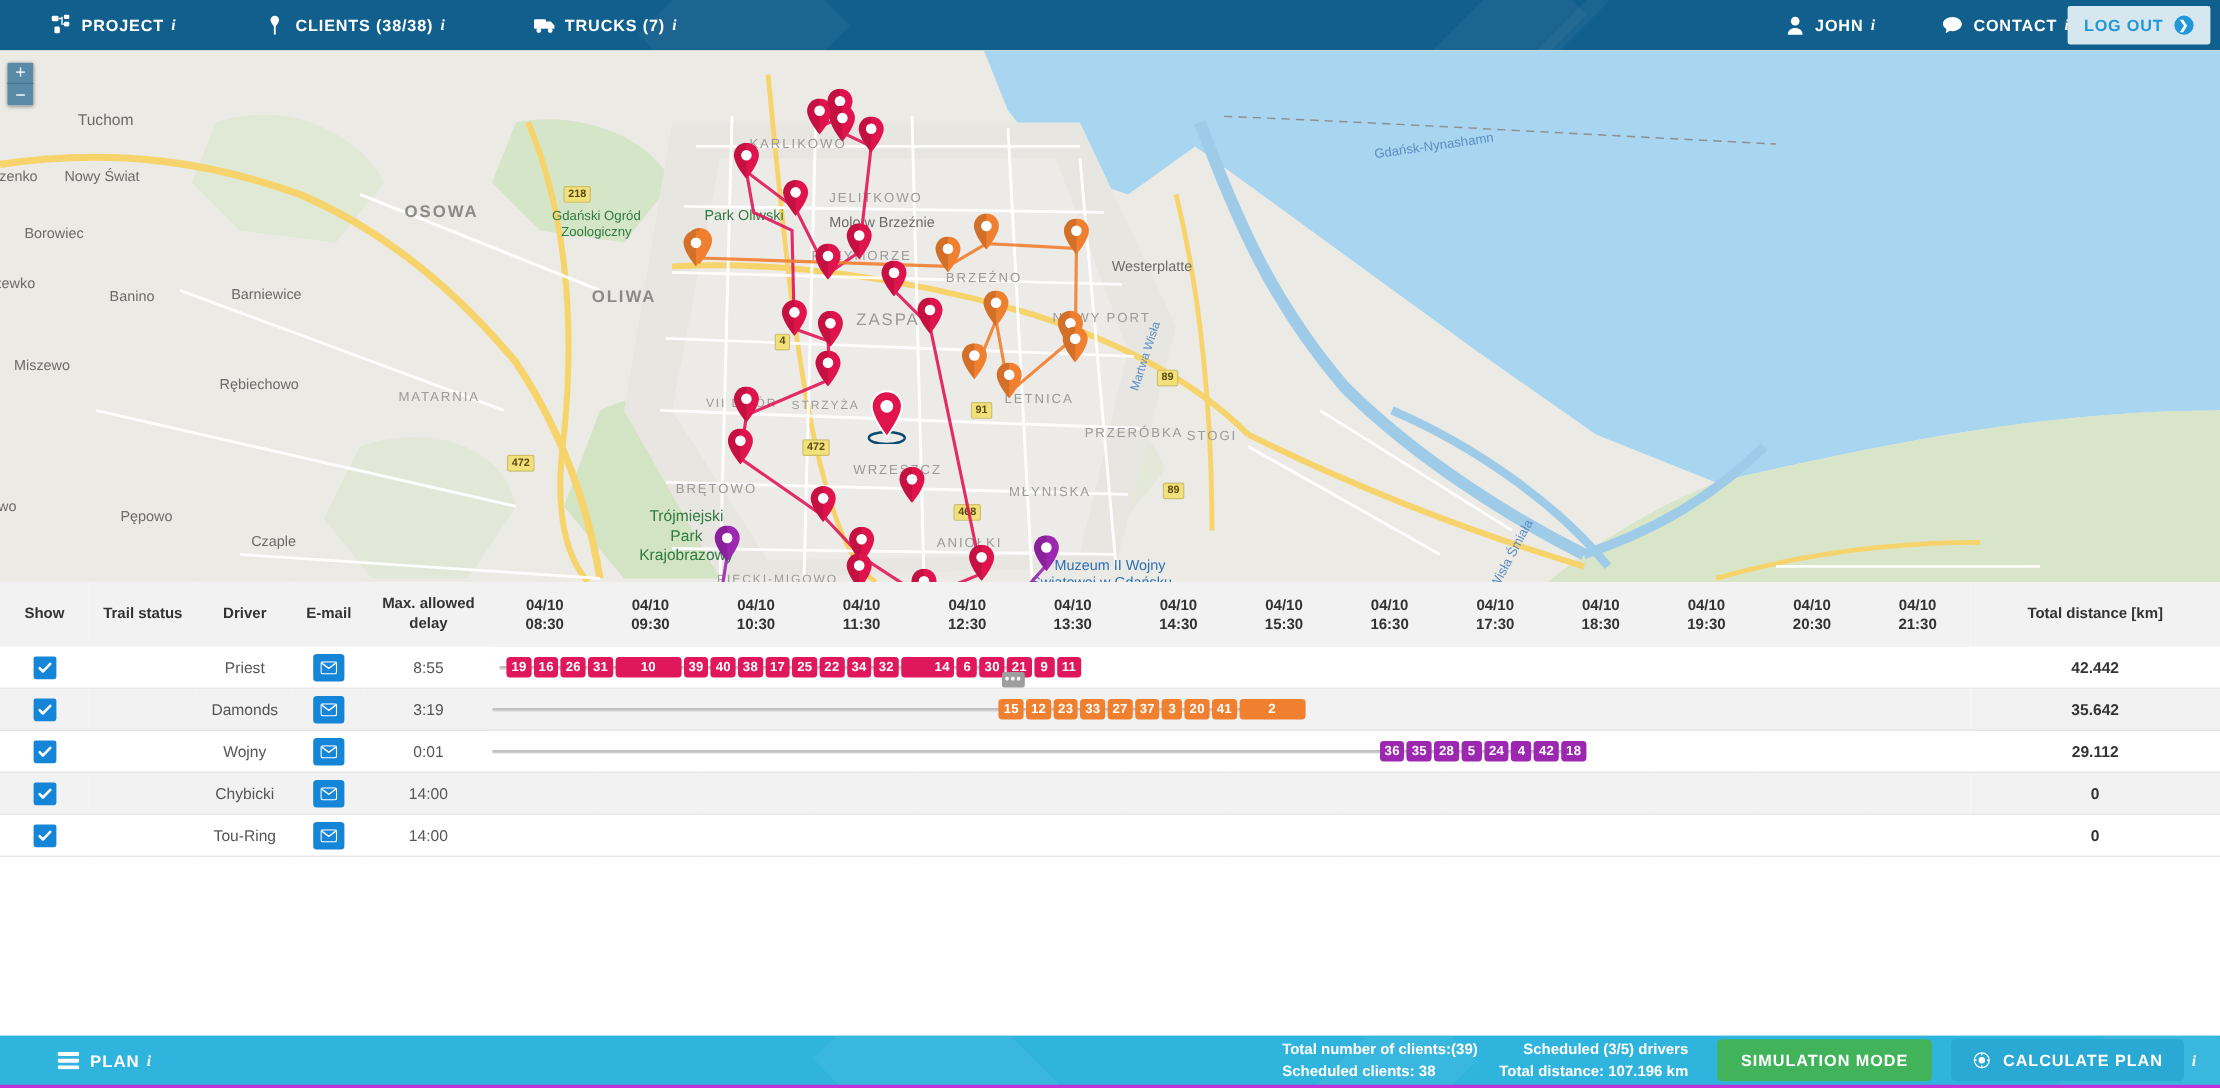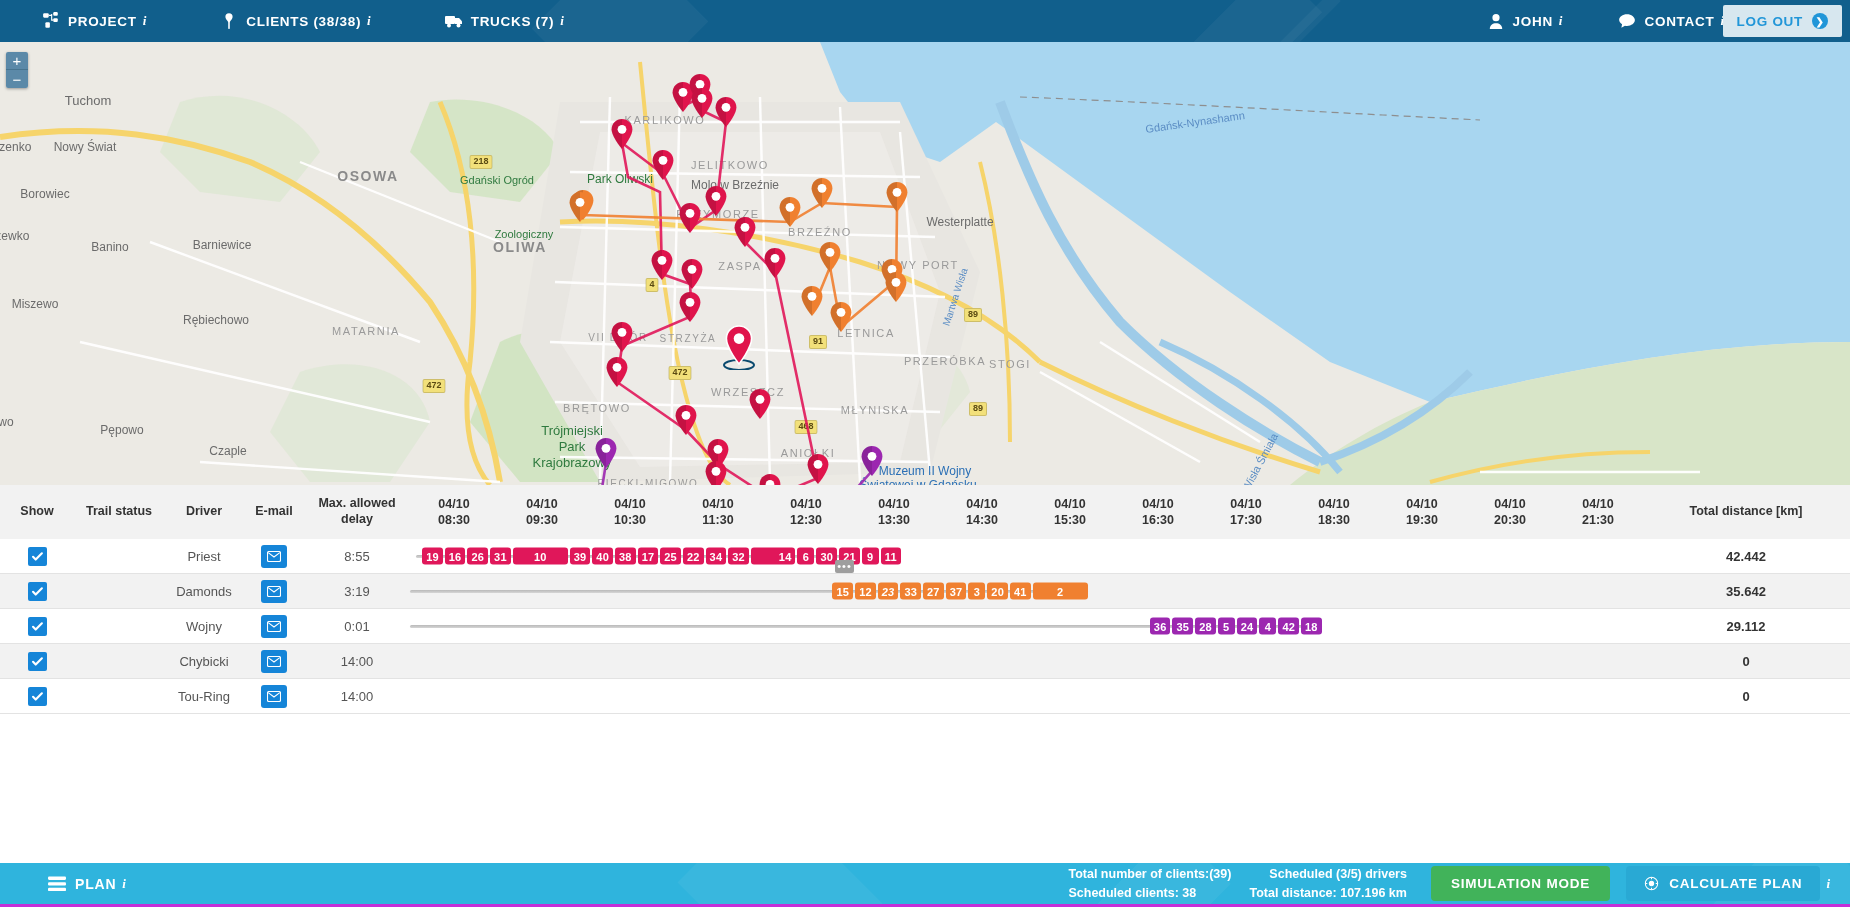--- a/index.html
+++ b/index.html
@@ -348,27 +348,27 @@
       <div style="position: absolute; left: 88px; top: 58px; transform: translate(-50%, -50%); font-size: 13px; color: rgb(107, 107, 107); white-space: nowrap;">Tuchom</div>
       <div style="position: absolute; left: 368px; top: 134px; transform: translate(-50%, -50%); font-size: 14px; color: rgb(138, 138, 138); white-space: nowrap; font-weight: bold; letter-spacing: 1.6px;">OSOWA</div>
       <div style="position: absolute; left: 85px; top: 105px; transform: translate(-50%, -50%); font-size: 12px; color: rgb(107, 107, 107); white-space: nowrap;">Nowy Świat</div>
       <div style="position: absolute; left: 45px; top: 152px; transform: translate(-50%, -50%); font-size: 12px; color: rgb(107, 107, 107); white-space: nowrap;">Borowiec</div>
       <div style="position: absolute; left: 222px; top: 203px; transform: translate(-50%, -50%); font-size: 12px; color: rgb(107, 107, 107); white-space: nowrap;">Barniewice</div>
       <div style="position: absolute; left: 520px; top: 205px; transform: translate(-50%, -50%); font-size: 14px; color: rgb(138, 138, 138); white-space: nowrap; font-weight: bold; letter-spacing: 1.6px;">OLIWA</div>
       <div style="position: absolute; left: 665px; top: 78px; transform: translate(-50%, -50%); font-size: 11px; color: rgb(154, 154, 154); white-space: nowrap; letter-spacing: 1.6px;">KARLIKOWO</div>
       <div style="position: absolute; left: 730px; top: 123px; transform: translate(-50%, -50%); font-size: 11px; color: rgb(154, 154, 154); white-space: nowrap; letter-spacing: 1.6px;">JELITKOWO</div>
       <div style="position: absolute; left: 620px; top: 137px; transform: translate(-50%, -50%); font-size: 12px; color: rgb(47, 122, 63); white-space: nowrap;">Park Oliwski</div>
       <div style="position: absolute; left: 497px; top: 138px; transform: translate(-50%, -50%); font-size: 11px; color: rgb(47, 122, 63); white-space: nowrap;">Gdański Ogród</div>
-      <div style="position: absolute; left: 524px; top: 152px; transform: translate(-50%, -50%); font-size: 11px; color: rgb(47, 122, 63); white-space: nowrap; margin-top: 40px;">Zoologiczny</div>
+      <div style="position: absolute; left: 497px; top: 152px; transform: translate(-50%, -50%); font-size: 11px; color: rgb(47, 122, 63); white-space: nowrap;">Zoologiczny</div>
       <div style="position: absolute; left: 735px; top: 143px; transform: translate(-50%, -50%); font-size: 12px; color: rgb(107, 107, 107); white-space: nowrap;">Molo w Brzeźnie</div>
       <div style="position: absolute; left: 718px; top: 172px; transform: translate(-50%, -50%); font-size: 11px; color: rgb(154, 154, 154); white-space: nowrap; letter-spacing: 1.6px;">PRZYMORZE</div>
       <div style="position: absolute; left: 820px; top: 190px; transform: translate(-50%, -50%); font-size: 11px; color: rgb(154, 154, 154); white-space: nowrap; letter-spacing: 1.6px;">BRZEŹNO</div>
       <div style="position: absolute; left: 960px; top: 180px; transform: translate(-50%, -50%); font-size: 12px; color: rgb(107, 107, 107); white-space: nowrap;">Westerplatte</div>
       <div style="position: absolute; left: 918px; top: 223px; transform: translate(-50%, -50%); font-size: 11px; color: rgb(154, 154, 154); white-space: nowrap; letter-spacing: 1.6px;">NOWY PORT</div>
-      <div style="position: absolute; left: 740px; top: 224px; transform: translate(-50%, -50%); font-size: 11px; color: rgb(154, 154, 154); white-space: nowrap; letter-spacing: 1.6px;">ZASPA</div>
+      <div style="position: absolute; left: 740px; top: 224px; transform: translate(-50%, -50%); font-size: 14px; color: rgb(154, 154, 154); white-space: nowrap; letter-spacing: 1.6px;">ZASPA</div>
       <div style="position: absolute; left: 1010px; top: 322px; transform: translate(-50%, -50%); font-size: 11px; color: rgb(154, 154, 154); white-space: nowrap; letter-spacing: 1.6px;">STOGI</div>
       <div style="position: absolute; left: 945px; top: 319px; transform: translate(-50%, -50%); font-size: 11px; color: rgb(154, 154, 154); white-space: nowrap; letter-spacing: 1.6px;">PRZERÓBKA</div>
       <div style="position: absolute; left: 866px; top: 291px; transform: translate(-50%, -50%); font-size: 11px; color: rgb(154, 154, 154); white-space: nowrap; letter-spacing: 1.6px;">LETNICA</div>
       <div style="position: absolute; left: 35px; top: 262px; transform: translate(-50%, -50%); font-size: 12px; color: rgb(107, 107, 107); white-space: nowrap;">Miszewo</div>
       <div style="position: absolute; left: 366px; top: 289px; transform: translate(-50%, -50%); font-size: 11px; color: rgb(154, 154, 154); white-space: nowrap; letter-spacing: 1.6px;">MATARNIA</div>
       <div style="position: absolute; left: 618px; top: 295px; transform: translate(-50%, -50%); font-size: 10px; color: rgb(154, 154, 154); white-space: nowrap; letter-spacing: 1.6px;">VII DWÓR</div>
       <div style="position: absolute; left: 688px; top: 296px; transform: translate(-50%, -50%); font-size: 10px; color: rgb(154, 154, 154); white-space: nowrap; letter-spacing: 1.6px;">STRZYŻA</div>
       <div style="position: absolute; left: 597px; top: 366px; transform: translate(-50%, -50%); font-size: 11px; color: rgb(154, 154, 154); white-space: nowrap; letter-spacing: 1.6px;">BRĘTOWO</div>
       <div style="position: absolute; left: 748px; top: 350px; transform: translate(-50%, -50%); font-size: 11px; color: rgb(154, 154, 154); white-space: nowrap; letter-spacing: 1.6px;">WRZESZCZ</div>
       <div style="position: absolute; left: 875px; top: 368px; transform: translate(-50%, -50%); font-size: 11px; color: rgb(154, 154, 154); white-space: nowrap; letter-spacing: 1.6px;">MŁYNISKA</div>
@@ -809,21 +809,21 @@
                 <path d="M1.2 1.6L7 6 12.8 1.6" fill="none" stroke="#fff" stroke-width="1.1"></path>
               </svg>
             </span></td>
           <td>3:19</td>
           <td class="trailcell" colspan="14">
             <div class="trailinner">
               <div class="trailline" style="left: 0px; right: 554.4px;"></div>
               <div class="badgerow" style="right: 554.4px;">
                 <span class="badge" style="background: rgb(240, 128, 48);">15</span>
                 <span class="badge" style="background: rgb(240, 128, 48);">12</span>
-                <span class="badge" style="background: rgb(240, 128, 48); font-style: italic;">23</span>
+                <span class="badge" style="background: rgb(240, 128, 48);">23</span>
                 <span class="badge" style="background: rgb(240, 128, 48);">33</span>
                 <span class="badge" style="background: rgb(240, 128, 48);">27</span>
                 <span class="badge" style="background: rgb(240, 128, 48);">37</span>
                 <span class="badge" style="background: rgb(240, 128, 48);">3</span>
                 <span class="badge" style="background: rgb(240, 128, 48);">20</span>
                 <span class="badge" style="background: rgb(240, 128, 48);">41</span>
                 <span class="badge wide" style="background: rgb(240, 128, 48);">2</span>
               </div>
             </div>
           </td>

